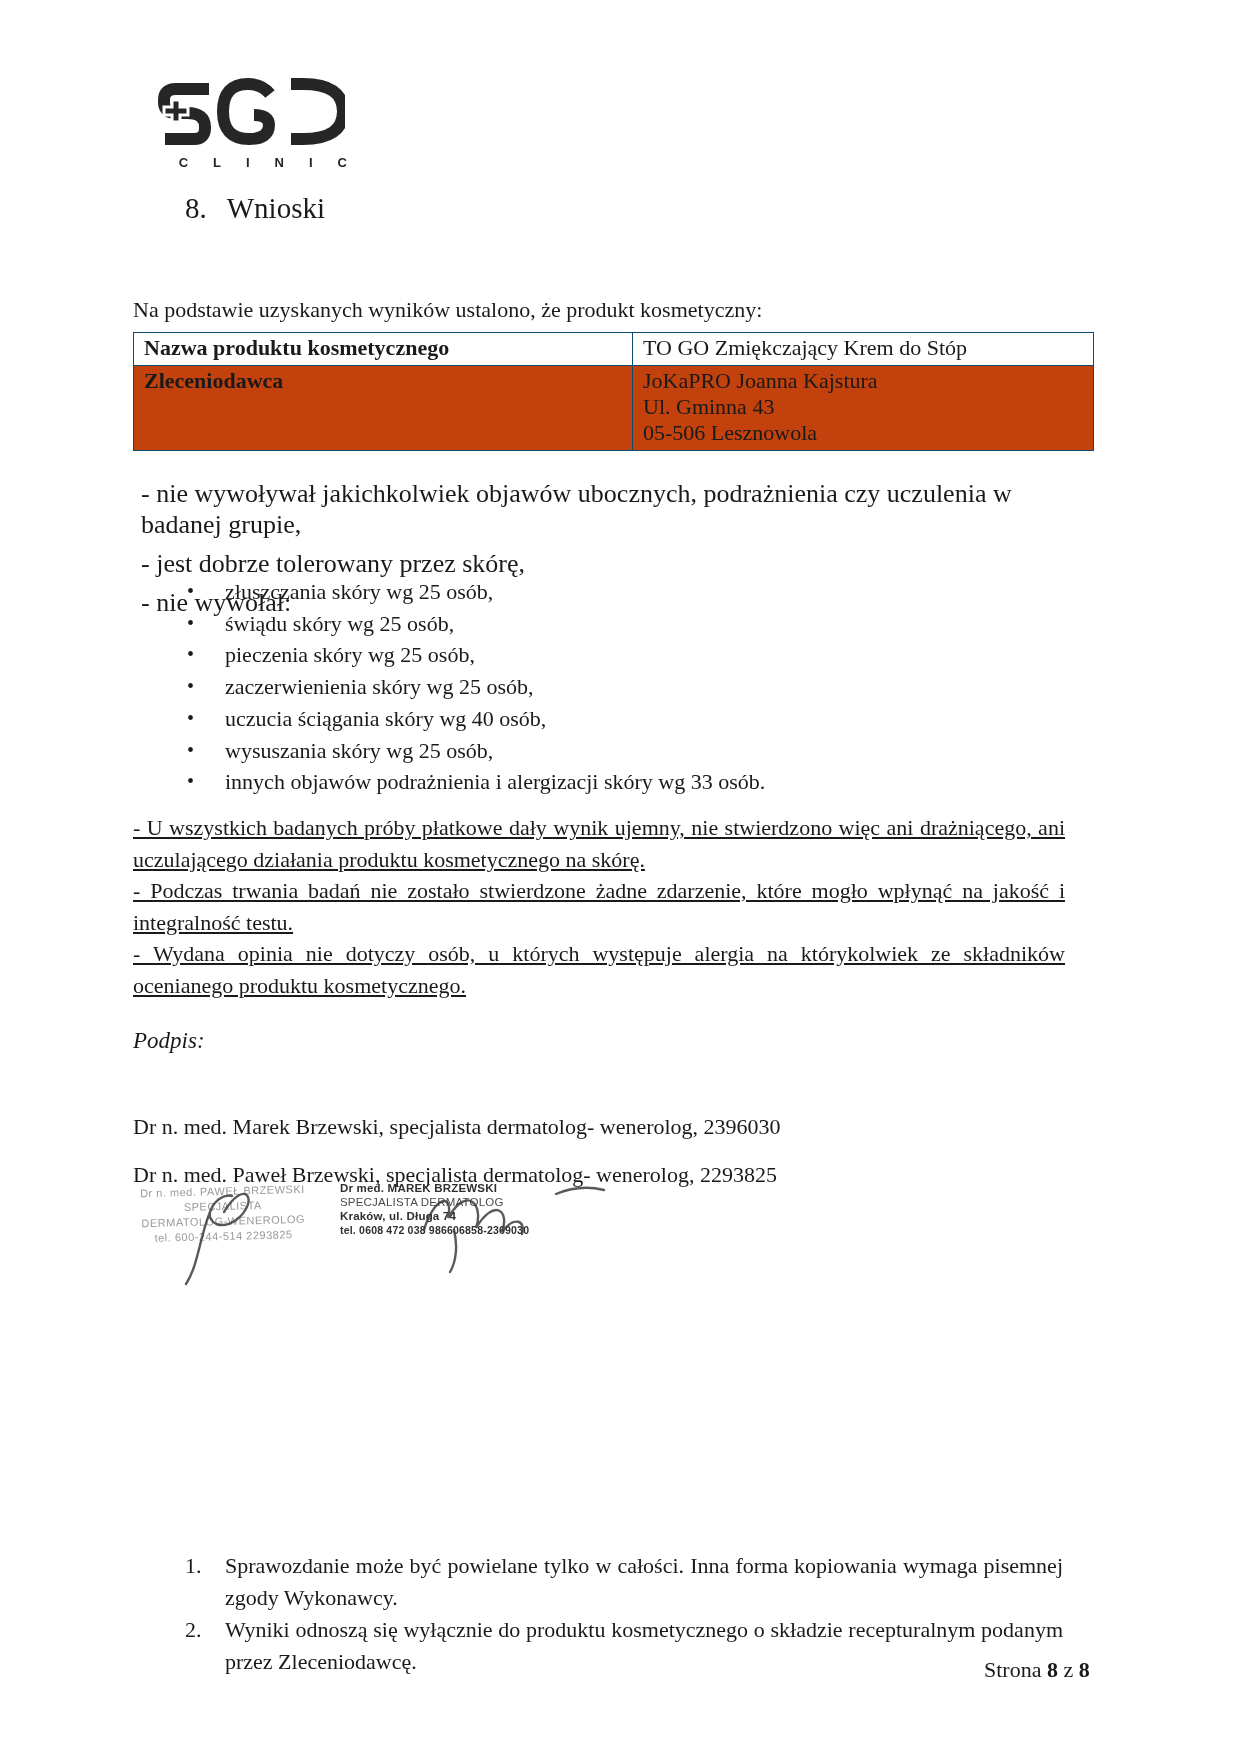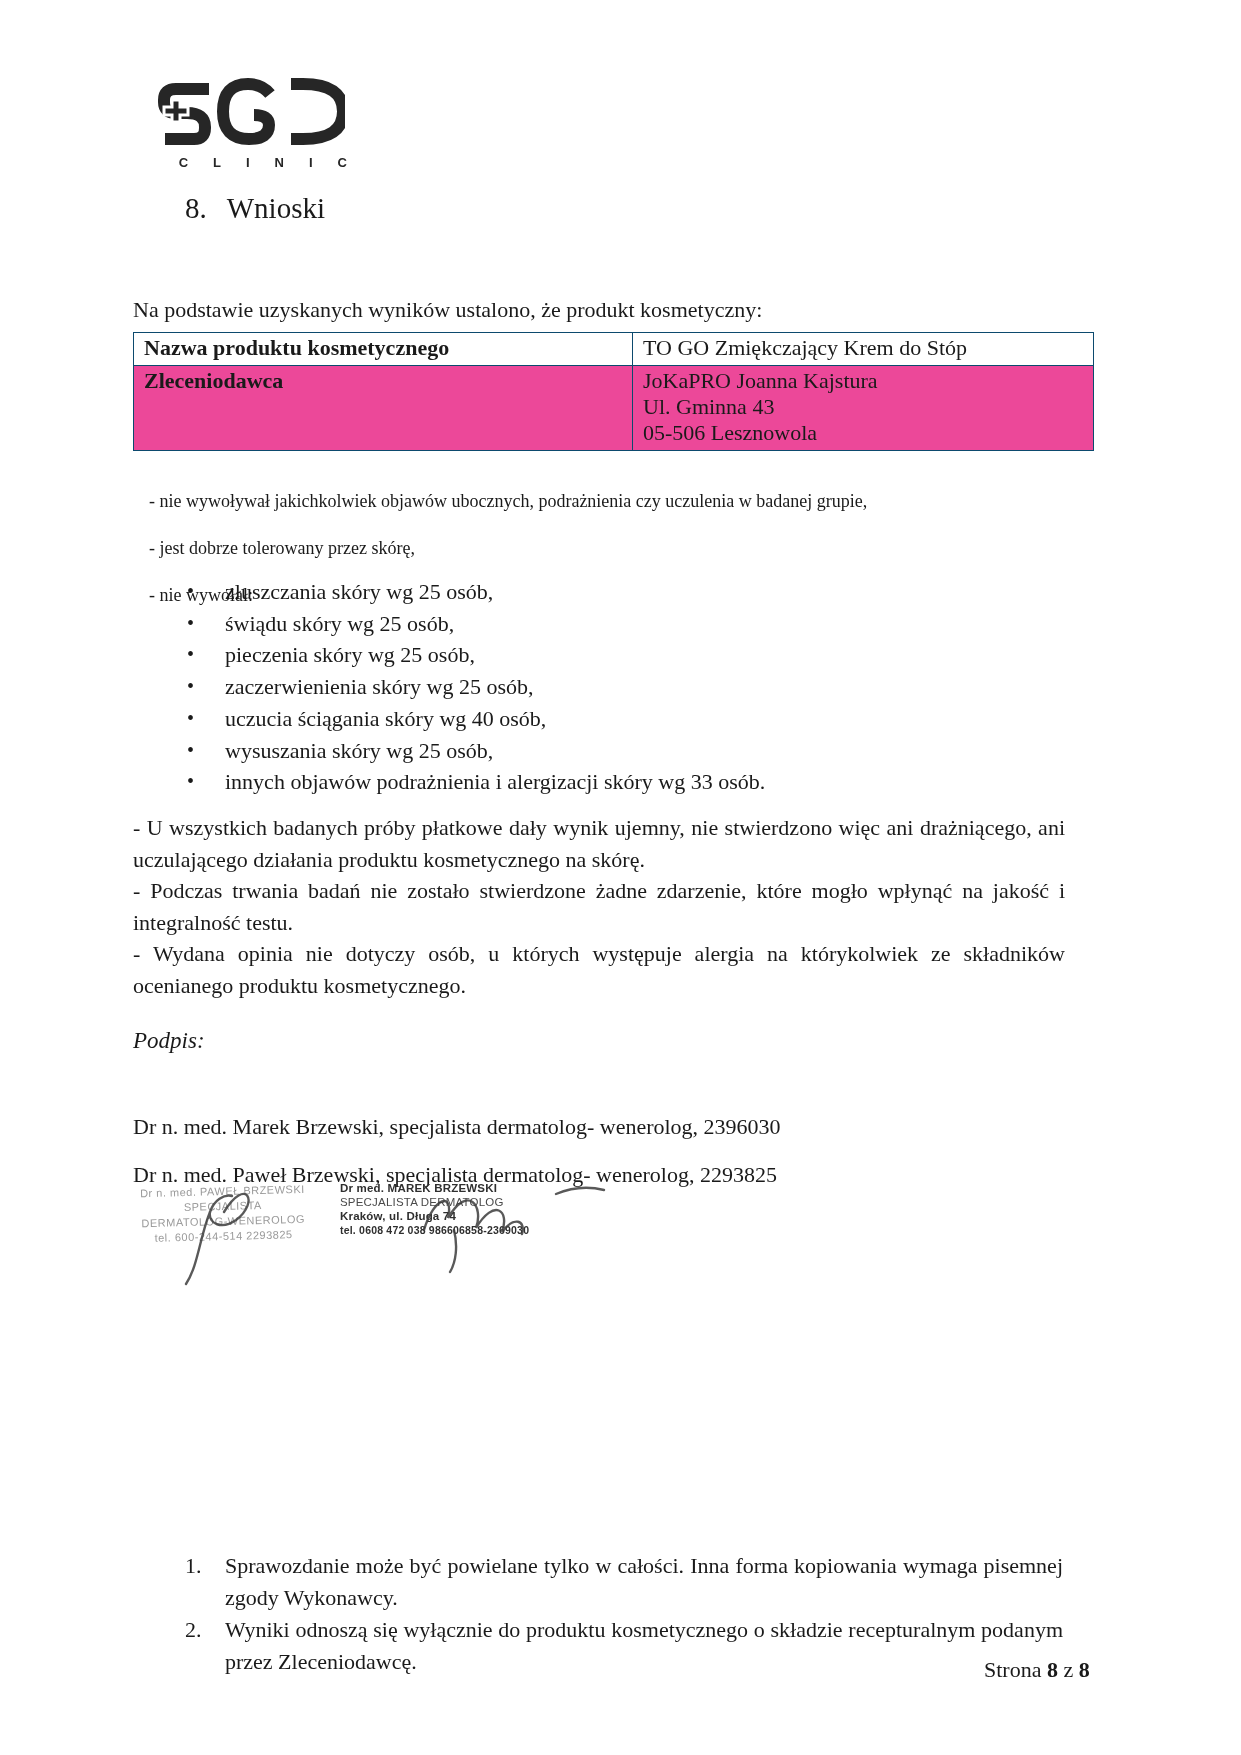--- a/index.html
+++ b/index.html
@@ -23,31 +23,31 @@
   .heading .num{display:inline-block;margin-right:20px;}
   
   .intro{position:absolute;left:133px;top:272px;width:960px;font-size:22px;line-height:31px;}
   
   table.product{
     position:absolute;left:133px;top:332px;width:961px;
     border-collapse:collapse;font-size:22px;line-height:26px;table-layout:fixed;
   }
   table.product td{border:1px solid #0c4a6e;padding:2px 10px 4px;vertical-align:top;}
   table.product td.lbl{width:478px;font-weight:bold;}
-  table.product tr.alt td{background:#ec4899;}
+  table.product tr.alt td{background:#c2410c;}
   
   .findings{position:absolute;left:133px;top:470px;width:932px;}
-  .findings p{margin:16px;font-size:18px;line-height:31px;}
+  .findings p{margin:8px;font-size:26px;line-height:31px;}
   
   ul.bullets{position:absolute;left:185px;top:576px;width:880px;margin:0;padding:0;list-style:none;}
   ul.bullets li{position:relative;padding-left:40px;font-size:22px;line-height:31.7px;}
   ul.bullets li .marker{position:absolute;left:2px;top:0;font-size:20px;}
   
   .conclusions{position:absolute;left:133px;top:812px;width:932px;}
-  .conclusions p{margin:0;font-size:22px;line-height:31.5px;text-align:justify;}
+  .conclusions p{margin:0;font-size:22px;line-height:31.5px;text-align:justify;text-decoration:underline;}
   
   .podpis{position:absolute;left:133px;top:1005px;font-size:23px;font-style:italic;}
   .doctor1{position:absolute;left:133px;top:1092px;font-size:22px;white-space:nowrap;}
   .doctor2{position:absolute;left:133px;top:1140px;font-size:22px;white-space:nowrap;}
   
   .stamps{position:absolute;left:128px;top:1178px;width:480px;height:120px;
     font-family:"Liberation Sans","DejaVu Sans",sans-serif;}
   .stamp{position:absolute;white-space:nowrap;}
   .stamp div{margin:0;}
   .stamp-pawel{left:0;top:6px;width:190px;color:#9a9a9a;font-size:11px;line-height:15px;

